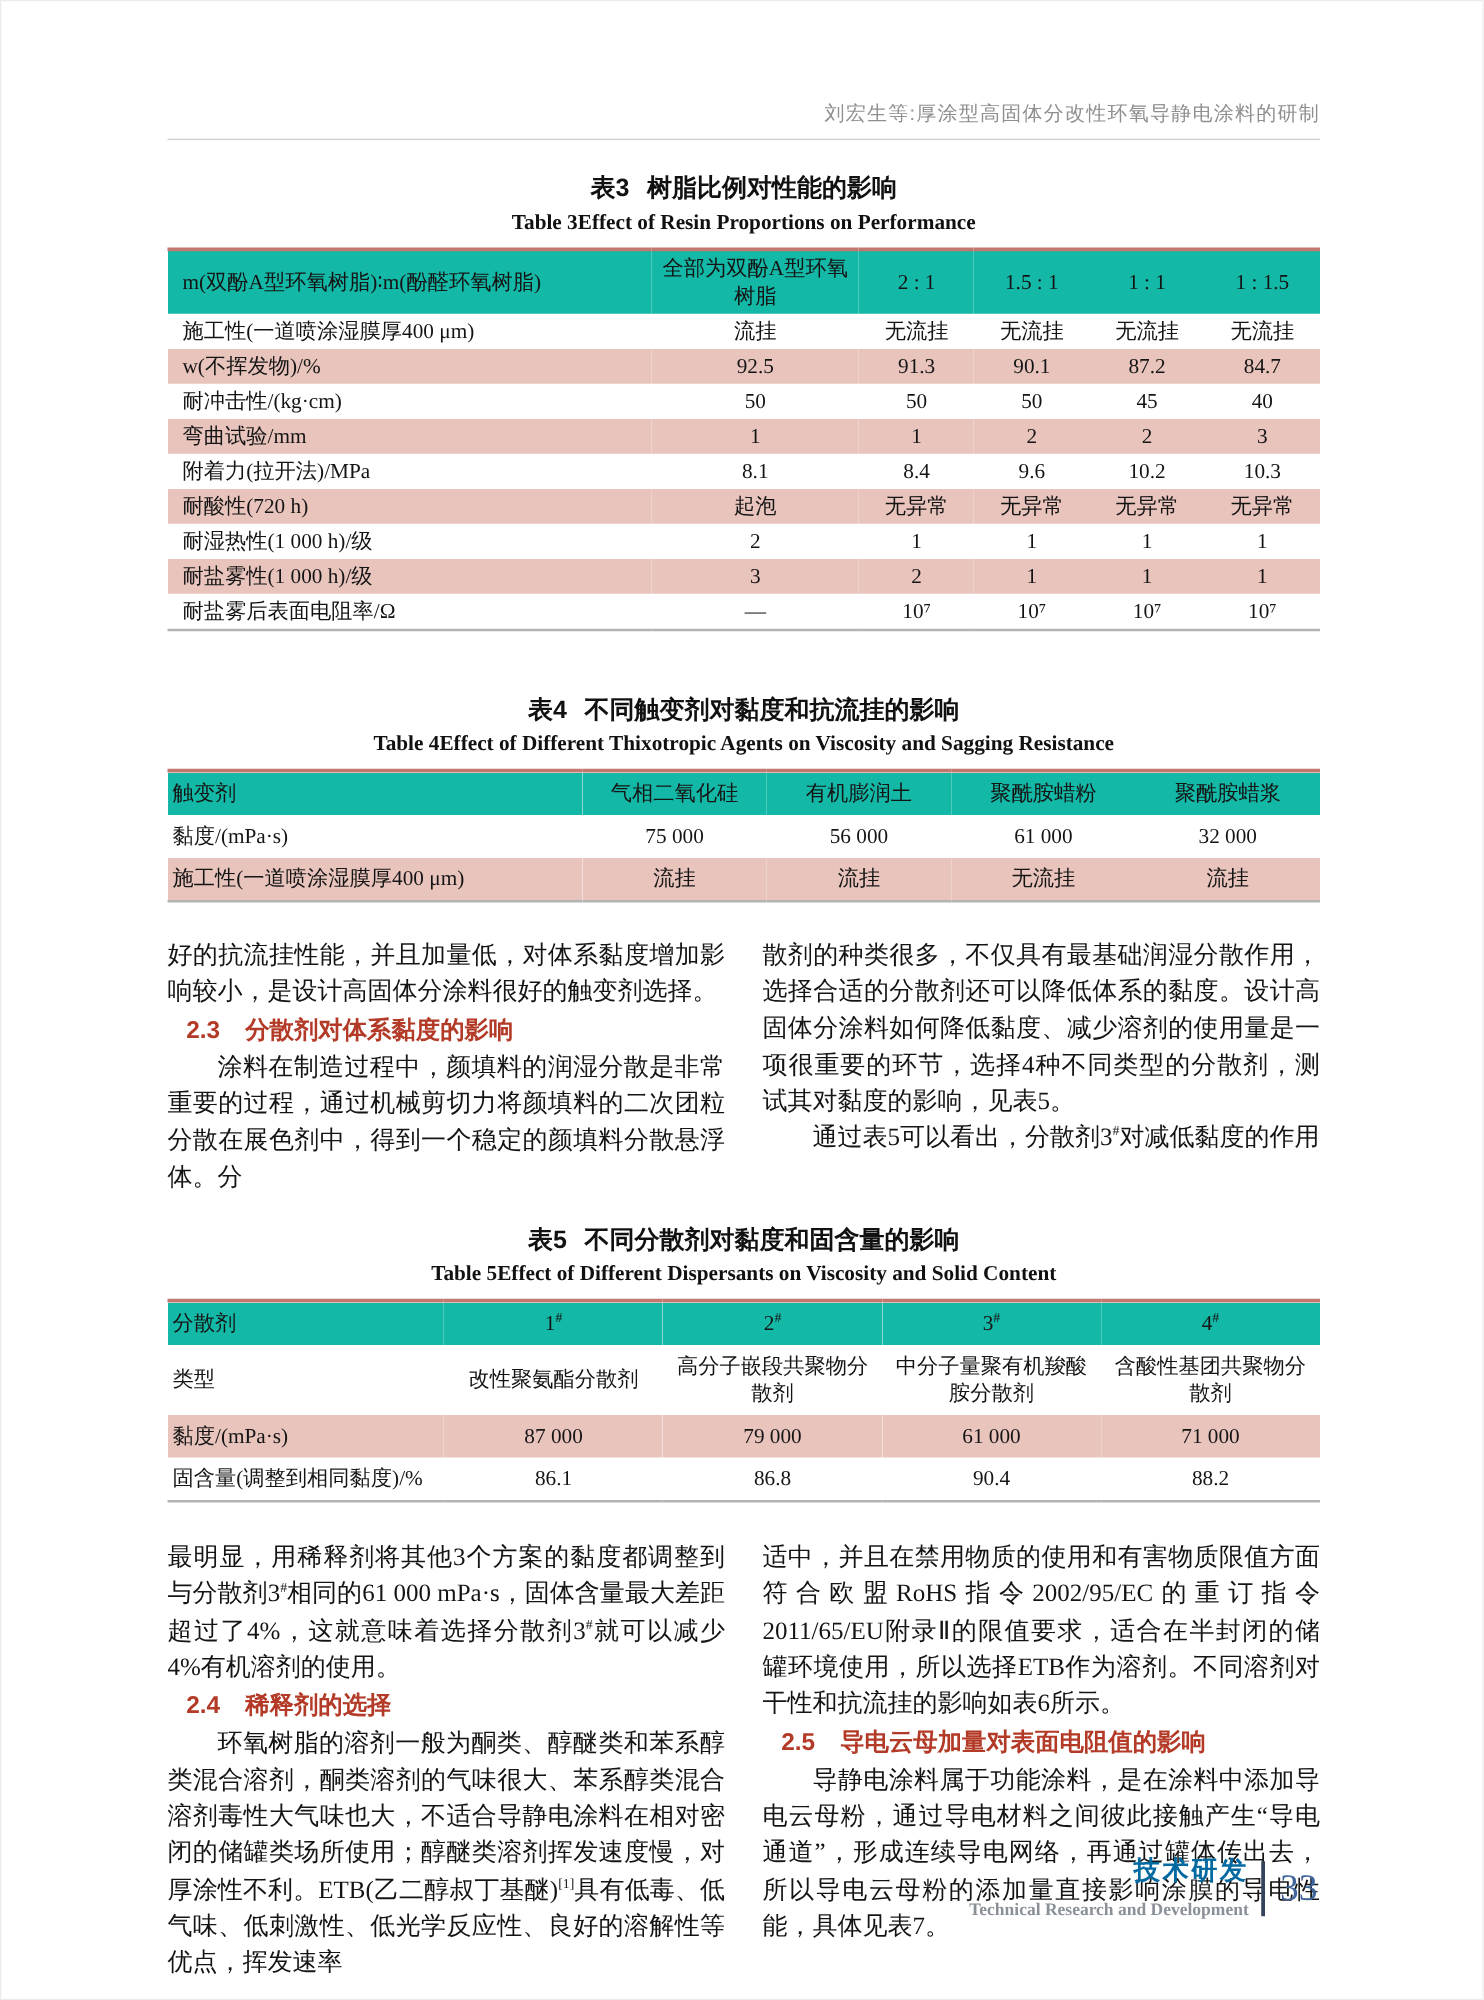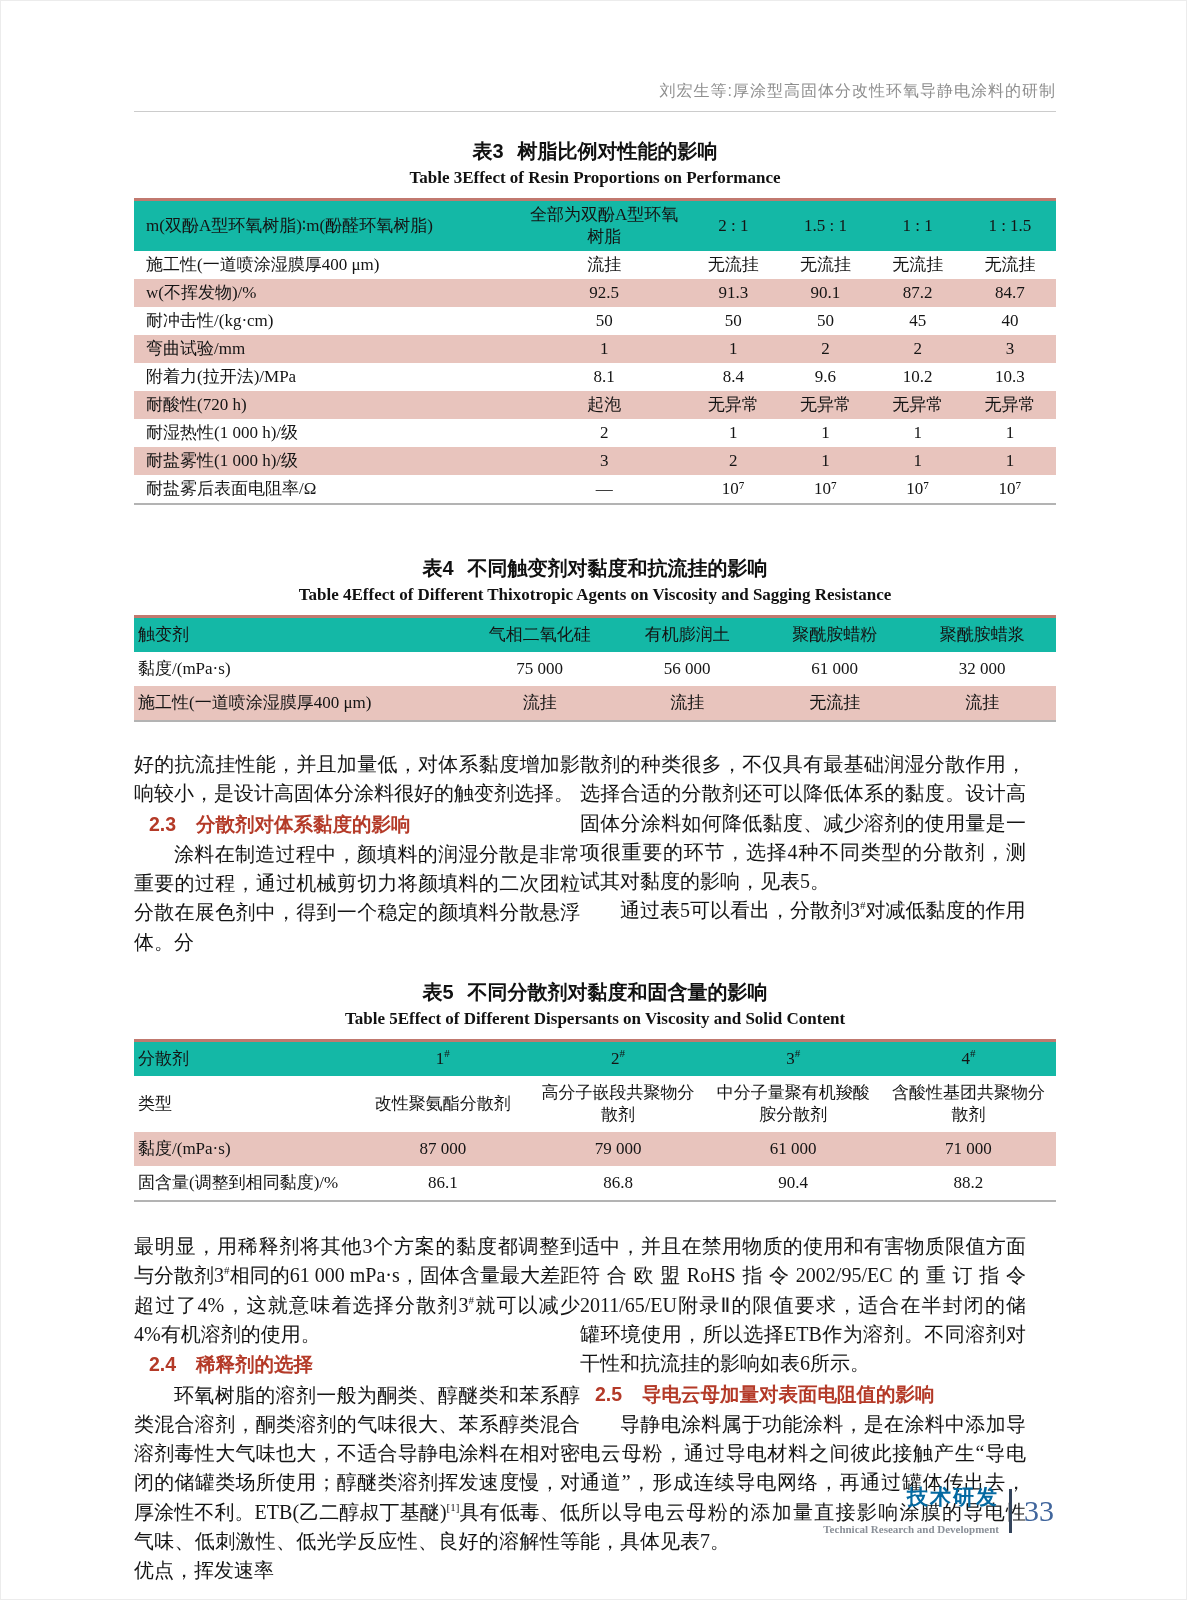--- a/index.html
+++ b/index.html
@@ -66,21 +66,21 @@
     line-height:22px;
     overflow:hidden;
   }
   th:first-child, td:first-child { text-align:left; padding-left:12px; }
   tbody tr:nth-child(even) { background:#e8c4bd; }
   table.roomy th, table.roomy td { padding:6px 4px; }
   sup { font-size:11px; line-height:0; }
 
   
   .two-col {
-    display:flex; 
+    display:flex; gap:30px;
     text-align:justify;
     font-size:20px; line-height:29.3px;
   }
   .two-col .col { width:446px; }
   .block1 { margin-top:28px; }
   .block2 { margin-top:30px; }
   .two-col p { margin:0; }
   .two-col p.indent { text-indent:2em; }
   .sec-h {
     font-family:"Liberation Sans", sans-serif;
@@ -96,21 +96,21 @@
     display:flex; align-items:center;
   }
   .footer-labels { text-align:right; margin-right:10px; }
   .footer-zh {
     font-family:"Liberation Sans", sans-serif;
     font-weight:bold; font-size:21px; line-height:23px;
     color:#0369a1; letter-spacing:2px;
   }
   .footer-en {
     font-family:"Liberation Serif", serif;
-    font-weight:bold; font-size:11px; line-height:14px;
+    font-weight:bold; font-size:14px; line-height:14px;
     color:#8a9098; margin-top:14px;
   }
   .footer-bar {
     width:3px; height:44px; background:#33435a;
   }
   .footer-page {
     font-family:"Liberation Serif", serif;
     font-size:30px; color:#40659c;
     margin-left:12px;
   }

